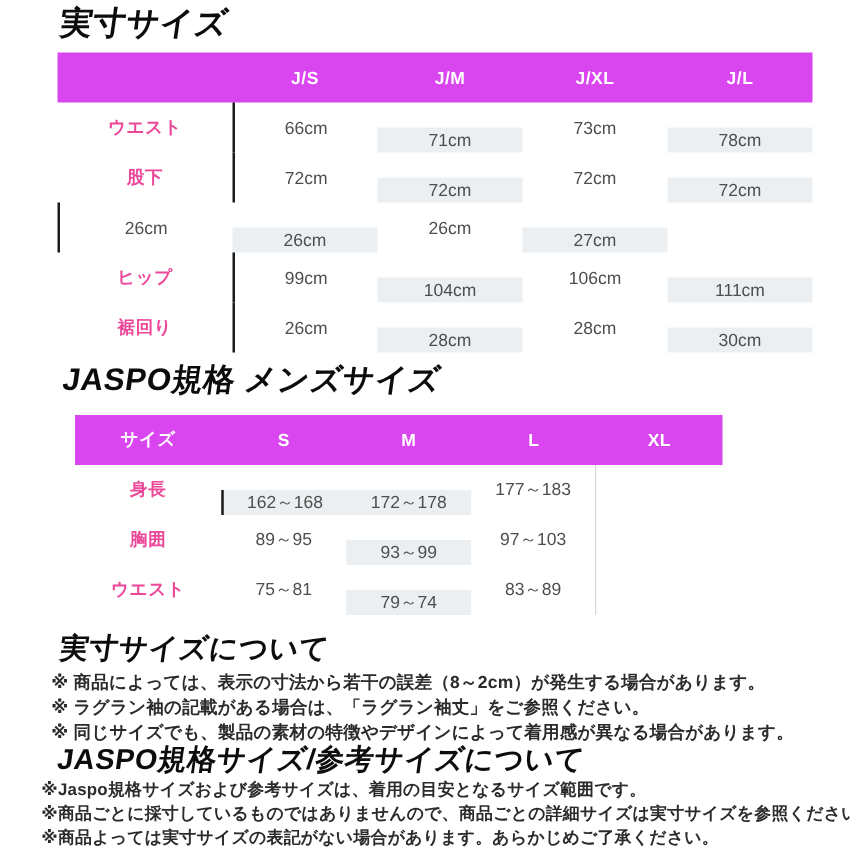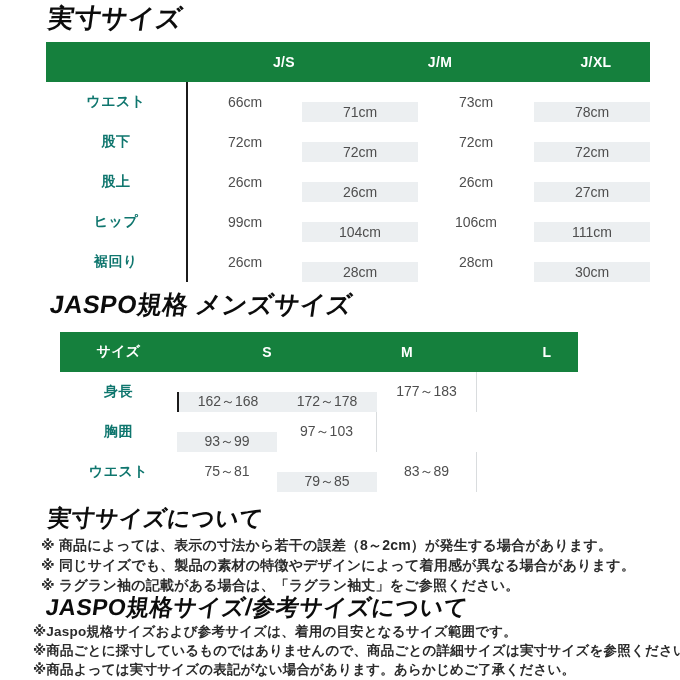--- a/index.html
+++ b/index.html
@@ -31,35 +31,34 @@
   
   .table { position: absolute; }
   #table1 { left: 46px; top: 42px; width: 604px; }
   #table2 { left: 60px; top: 332px; width: 518px; }
 
   .thead, .trow { display: grid; height: 40px; }
   #table1 .thead, #table1 .trow { grid-template-columns: 140px 116px 116px 116px 116px; }
   #table2 .thead, #table2 .trow { grid-template-columns: 117px 100px 100px 100px 101px; }
 
   .thead {
-    background: #15803d;
+    background: #d946ef;
     color: #ffffff;
-    gap: 40px;
   }
   .hcell {
     display: flex; align-items: center; justify-content: center;
     font-size: 14px; font-weight: bold; letter-spacing: 0.4px;
   }
   .cell {
     display: flex; align-items: center; justify-content: center;
     font-size: 14px; color: #4e4e4e;
     box-sizing: border-box;
   }
   .cell.label {
-    font-weight: bold; color: #0f766e; font-size: 14px;
+    font-weight: bold; color: #ec4899; font-size: 14px;
     letter-spacing: 0.5px;
   }
   .cell.gray { background: #ecefF1; background: #eceff1; margin-top: 20px; }
   .tbody .cell.c1 { border-left: 2px solid #1b1b1b; }
   #table2 .tbody .cell.c4 { border-right: 1px solid #d9dcde; }
 
   
   .notes { position: absolute; white-space: nowrap; }
   #notes1 { left: 41px; top: 535px; }
   #notes2 { left: 33px; top: 622px; }
@@ -94,21 +93,20 @@
           <div class="cell c4 gray">78cm</div>
         </div>
         <div class="trow">
           <div class="cell label">股下</div>
           <div class="cell c1">72cm</div>
           <div class="cell c2 gray">72cm</div>
           <div class="cell c3">72cm</div>
           <div class="cell c4 gray">72cm</div>
         </div>
         <div class="trow">
-          <div class="cell label">股上</div>
           <div class="cell c1">26cm</div>
           <div class="cell c2 gray">26cm</div>
           <div class="cell c3">26cm</div>
           <div class="cell c4 gray">27cm</div>
         </div>
         <div class="trow">
           <div class="cell label">ヒップ</div>
           <div class="cell c1">99cm</div>
           <div class="cell c2 gray">104cm</div>
           <div class="cell c3">106cm</div>
@@ -136,38 +134,39 @@
       </div>
     <div class="tbody">
         <div class="trow">
           <div class="cell label">身長</div>
           <div class="cell c1 gray">162～168</div>
           <div class="cell c3 gray">172～178</div>
           <div class="cell c4">177～183</div>
         </div>
         <div class="trow">
           <div class="cell label">胸囲</div>
+          <div class="cell c2">89～95</div>
           <div class="cell c3 gray">93～99</div>
           <div class="cell c4">97～103</div>
         </div>
         <div class="trow">
           <div class="cell label">ウエスト</div>
           <div class="cell c2">75～81</div>
-          <div class="cell c3 gray">79～85</div>
+          <div class="cell c3 gray">79～74</div>
           <div class="cell c4">83～89</div>
         </div>
       </div>
   </div>
 
   <div class="sec-heading" id="heading1">実寸サイズについて</div>
 
   <div class="notes" id="notes1">
       <div class="note">※ 商品によっては、表示の寸法から若干の誤差（8～2cm）が発生する場合があります。</div>
+      <div class="note">※ ラグラン袖の記載がある場合は、「ラグラン袖丈」をご参照ください。</div>
       <div class="note">※ 同じサイズでも、製品の素材の特徴やデザインによって着用感が異なる場合があります。</div>
-      <div class="note">※ ラグラン袖の記載がある場合は、「ラグラン袖丈」をご参照ください。</div>
     </div>
 
   <div class="sec-heading" id="heading2">JASPO規格サイズ/参考サイズについて</div>
 
   <div class="notes" id="notes2">
       <div class="note">※Jaspo規格サイズおよび参考サイズは、着用の目安となるサイズ範囲です。</div>
       <div class="note">※商品ごとに採寸しているものではありませんので、商品ごとの詳細サイズは実寸サイズを参照ください。</div>
       <div class="note">※商品よっては実寸サイズの表記がない場合があります。あらかじめご了承ください。</div>
     </div>
 

